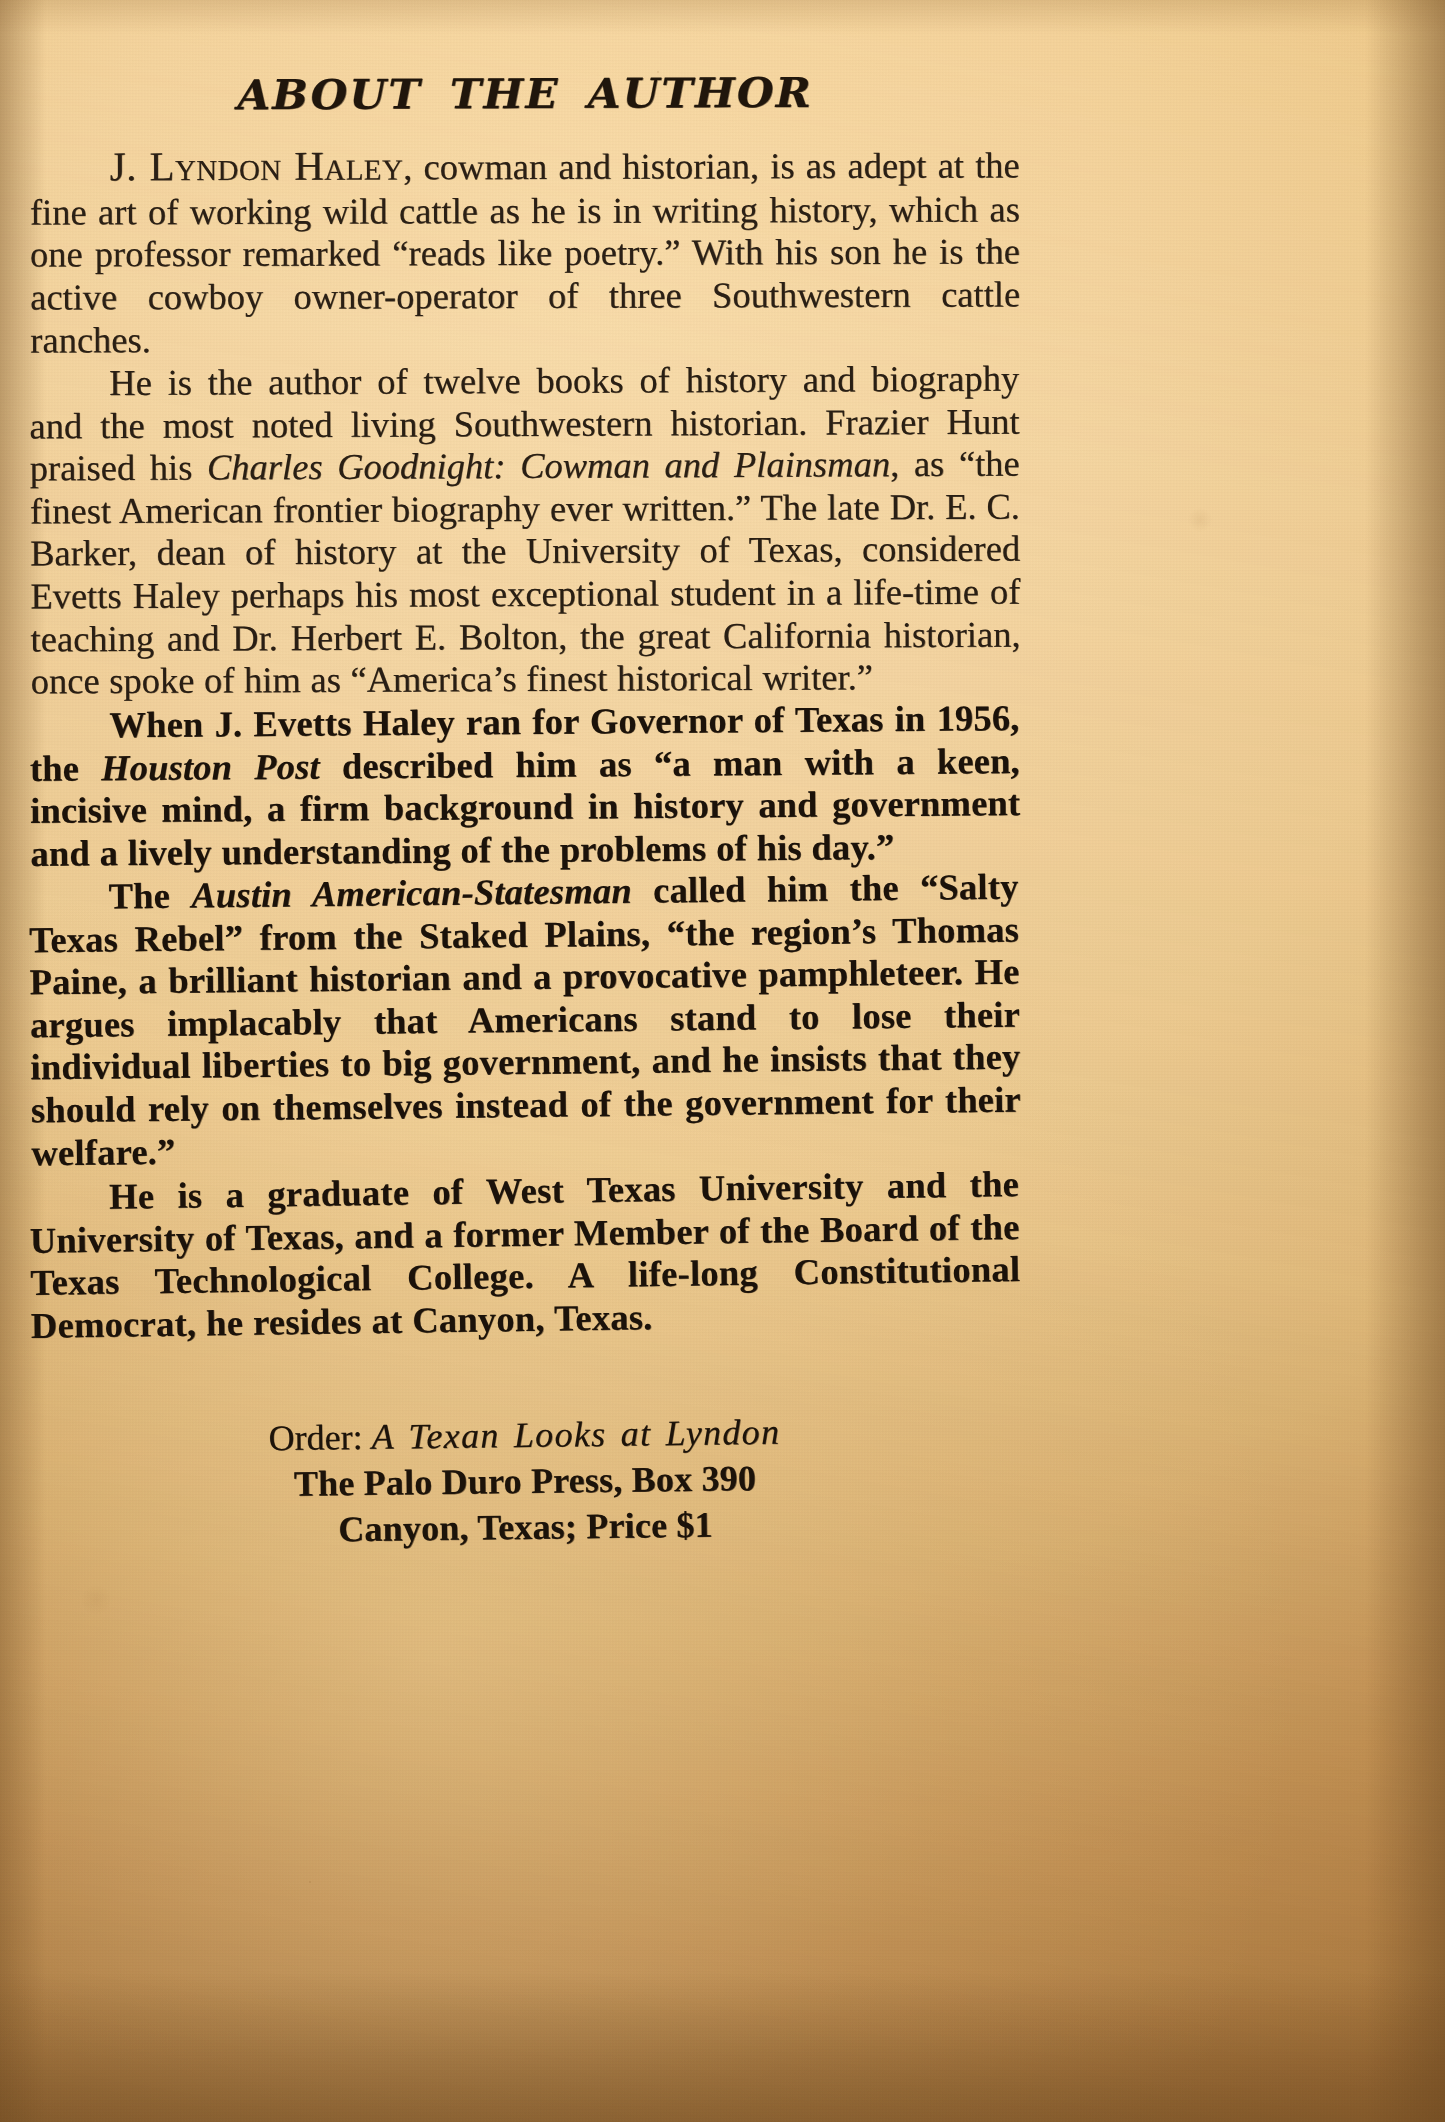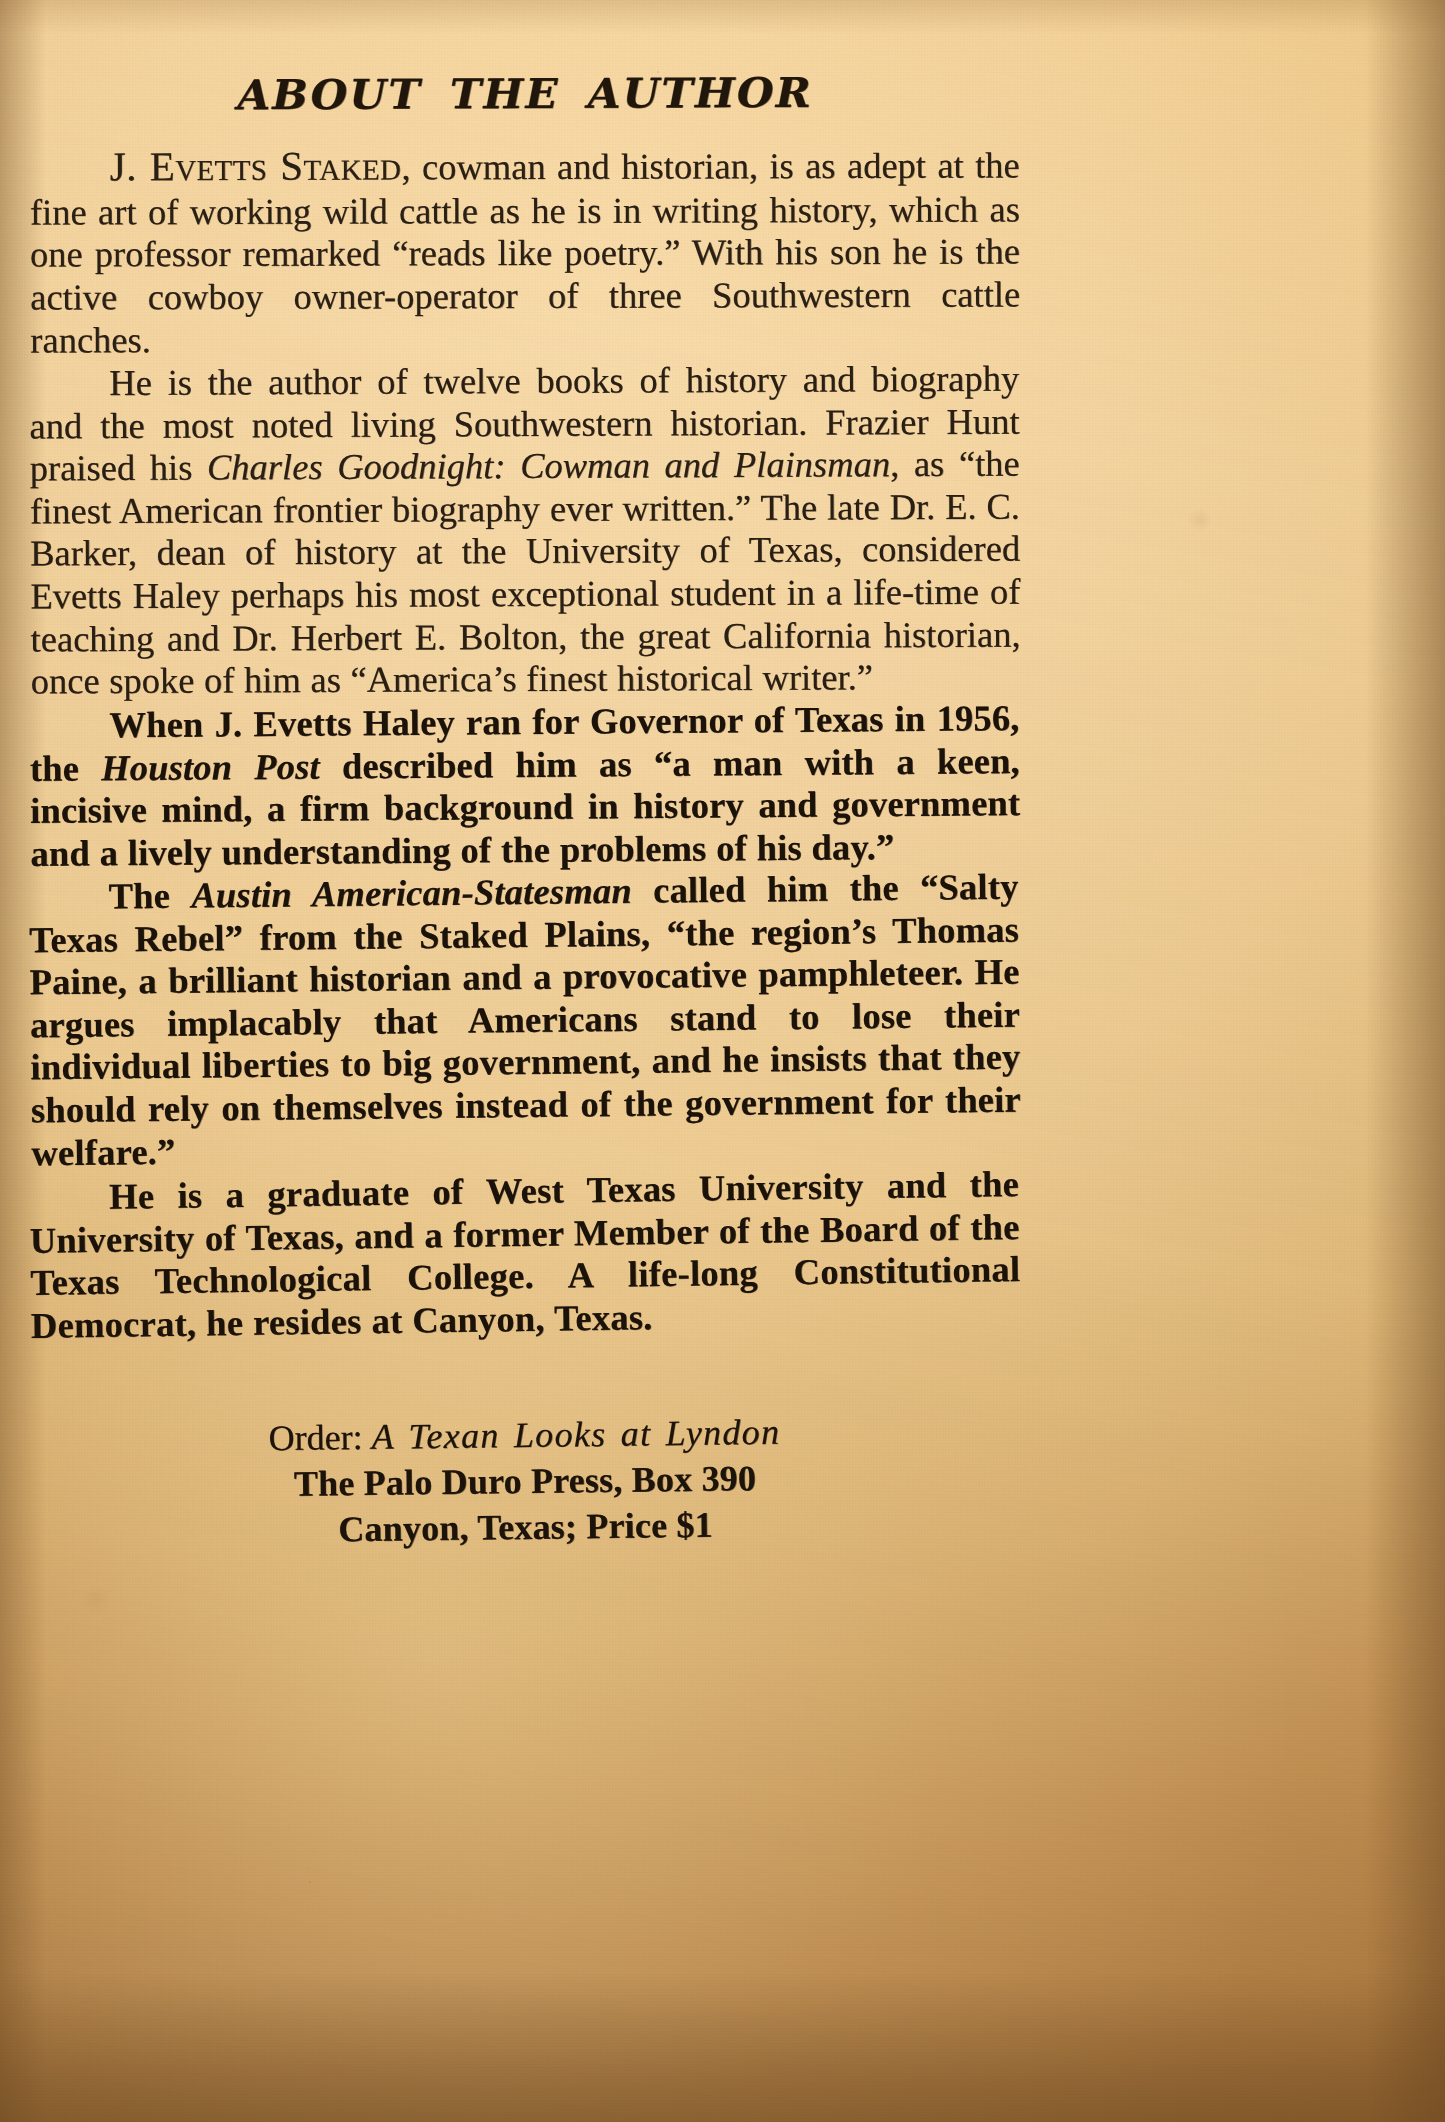--- a/index.html
+++ b/index.html
@@ -201,21 +201,21 @@
   <div class="edge-left"></div>
   <div class="edge-right"></div>
   <div class="edge-bottom"></div>
 
   <div class="content">
 
     <h1 class="headline">ABOUT THE AUTHOR</h1>
 
     <div class="body-text">
 
-      <p class="p1"><span class="lead-name">J. Evetts Staked</span><span>, cowman and historian, is as adept at the fine art of working wild cattle as he is in writing history, which as one professor remarked “reads like poetry.” With his son he is the active cowboy owner-operator of three Southwestern cattle ranches.</span></p>
+      <p class="p1"><span class="lead-name">J. Lyndon Haley</span><span>, cowman and historian, is as adept at the fine art of working wild cattle as he is in writing history, which as one professor remarked “reads like poetry.” With his son he is the active cowboy owner-operator of three Southwestern cattle ranches.</span></p>
 
       <p class="p2"><span>He is the author of twelve books of history and biography and the most noted living Southwestern historian. Frazier Hunt praised his </span><span class="ital">Charles Goodnight: Cowman and Plainsman</span><span>, as “the finest American frontier biography ever written.” The late Dr. E. C. Barker, dean of history at the University of Texas, considered Evetts Haley perhaps his most exceptional student in a life-time of teaching and Dr. Herbert E. Bolton, the great California historian, once spoke of him as “America’s finest historical writer.”</span></p>
 
       <p class="p3"><span>When J. Evetts Haley ran for Governor of Texas in 1956, the </span><span class="ital">Houston Post</span><span> described him as “a man with a keen, incisive mind, a firm background in history and government and a lively understanding of the problems of his day.”</span></p>
 
       <p class="p4"><span>The </span><span class="ital">Austin American-Statesman</span><span> called him the “Salty Texas Rebel” from the Staked Plains, “the region’s Thomas Paine, a brilliant historian and a provocative pamphleteer. He argues implacably that Americans stand to lose their individual liberties to big government, and he insists that they should rely on themselves instead of the government for their welfare.”</span></p>
 
       <p class="p5"><span>He is a graduate of West Texas University and the University of Texas, and a former Member of the Board of the Texas Technological College. A life-long Constitutional Democrat, he resides at Canyon, Texas.</span></p>
 
     </div>

